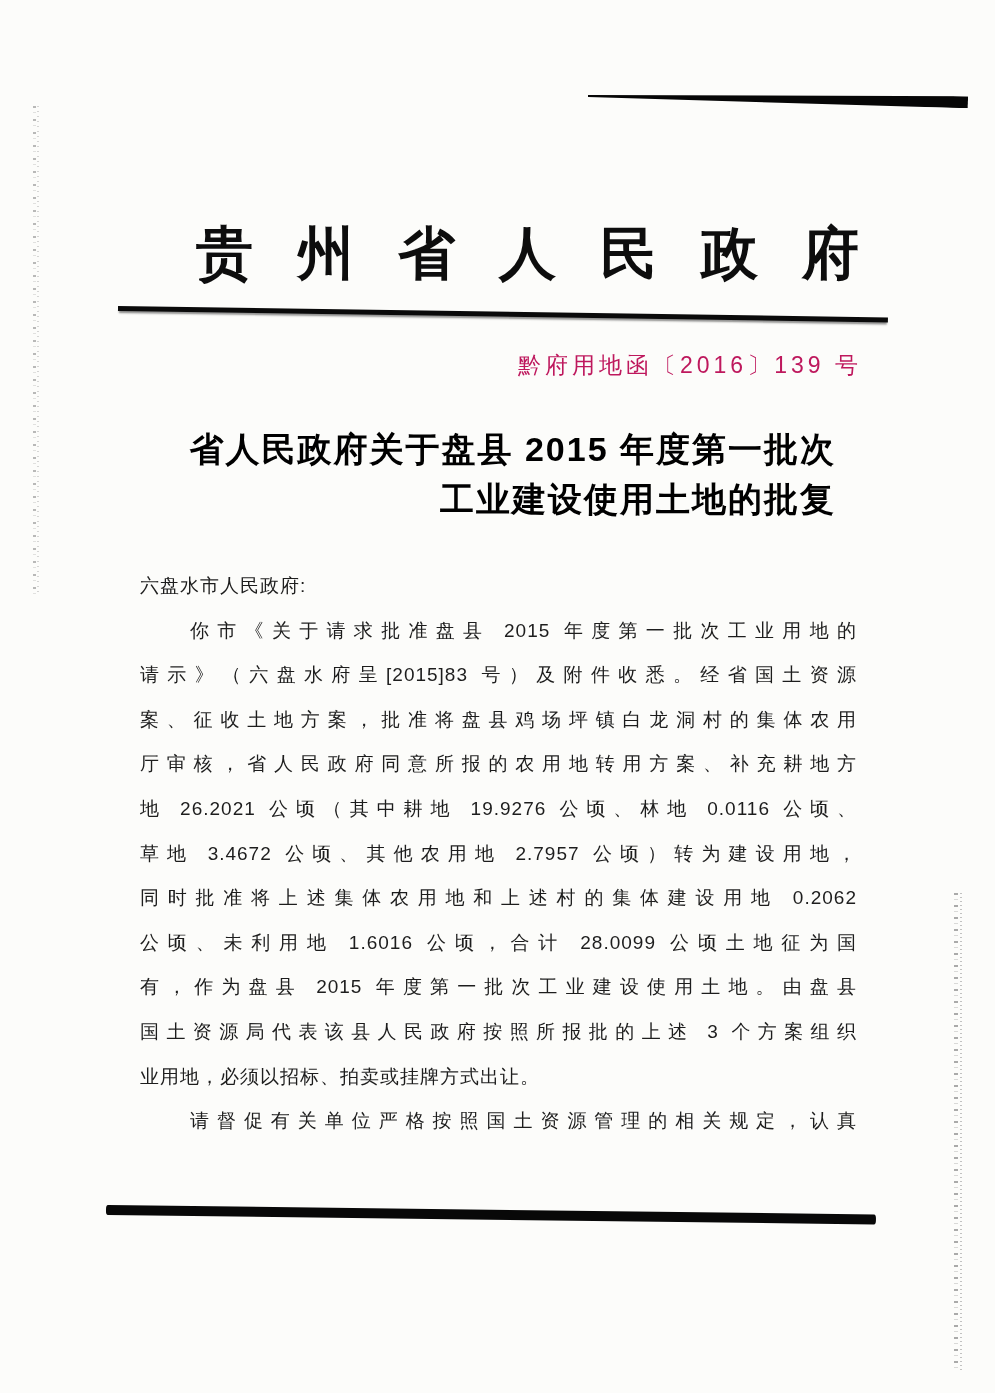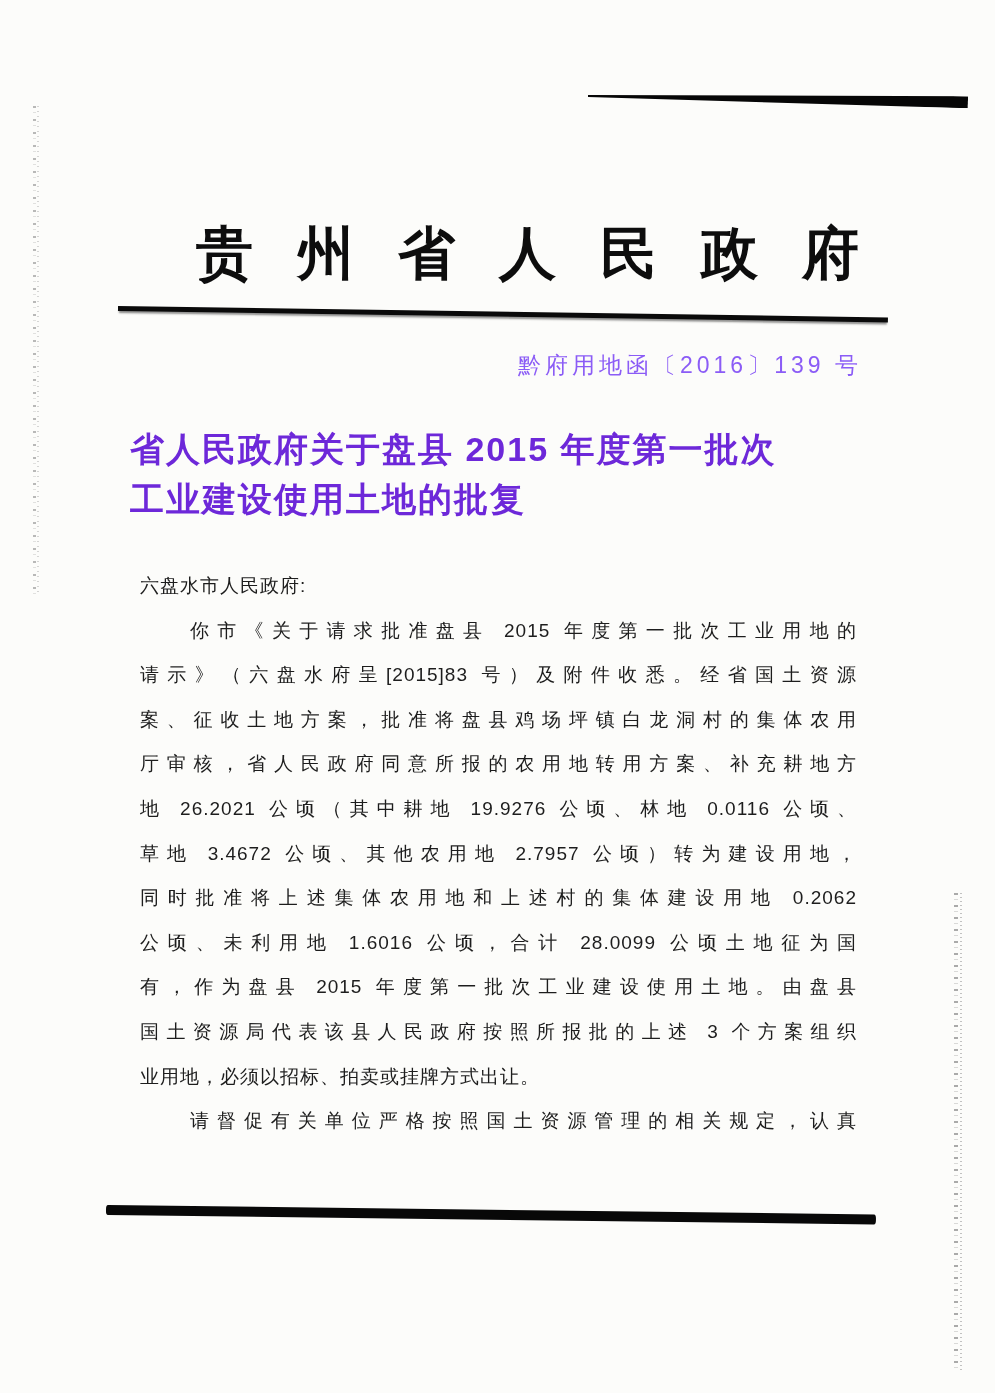--- a/index.html
+++ b/index.html
@@ -28,27 +28,27 @@
   
   .masthead-rule{
     position:absolute;left:118px;top:306px;width:770px;height:5px;
     background:#0a0a0a;
     transform:rotate(0.85deg);transform-origin:left center;
     box-shadow:0 3px 2px -1px rgba(0,0,0,0.45);
   }
   .doc-number{
     position:absolute;left:518px;top:350px;
     font-size:23px;letter-spacing:4px;white-space:nowrap;
-    color:#8b5cf6;
+    color:#be185d;
   }
   .doc-title{
     position:absolute;left:130px;top:424px;width:706px;
-    text-align:left;
+    text-align:right;
     font-size:34px;font-weight:bold;letter-spacing:2px;line-height:50px;
-    color:#6d28d9;
+    color:#000000;
   }
   .bodytext{
     position:absolute;left:140px;top:564px;width:717px;
     font-size:19px;color:#1d1d1d;
   }
   .line{height:44.6px;line-height:44.6px;letter-spacing:1px;}
   .just{text-align:justify;text-align-last:justify;}
   .ind{text-indent:50px;}
   
   .bottom-bar{

